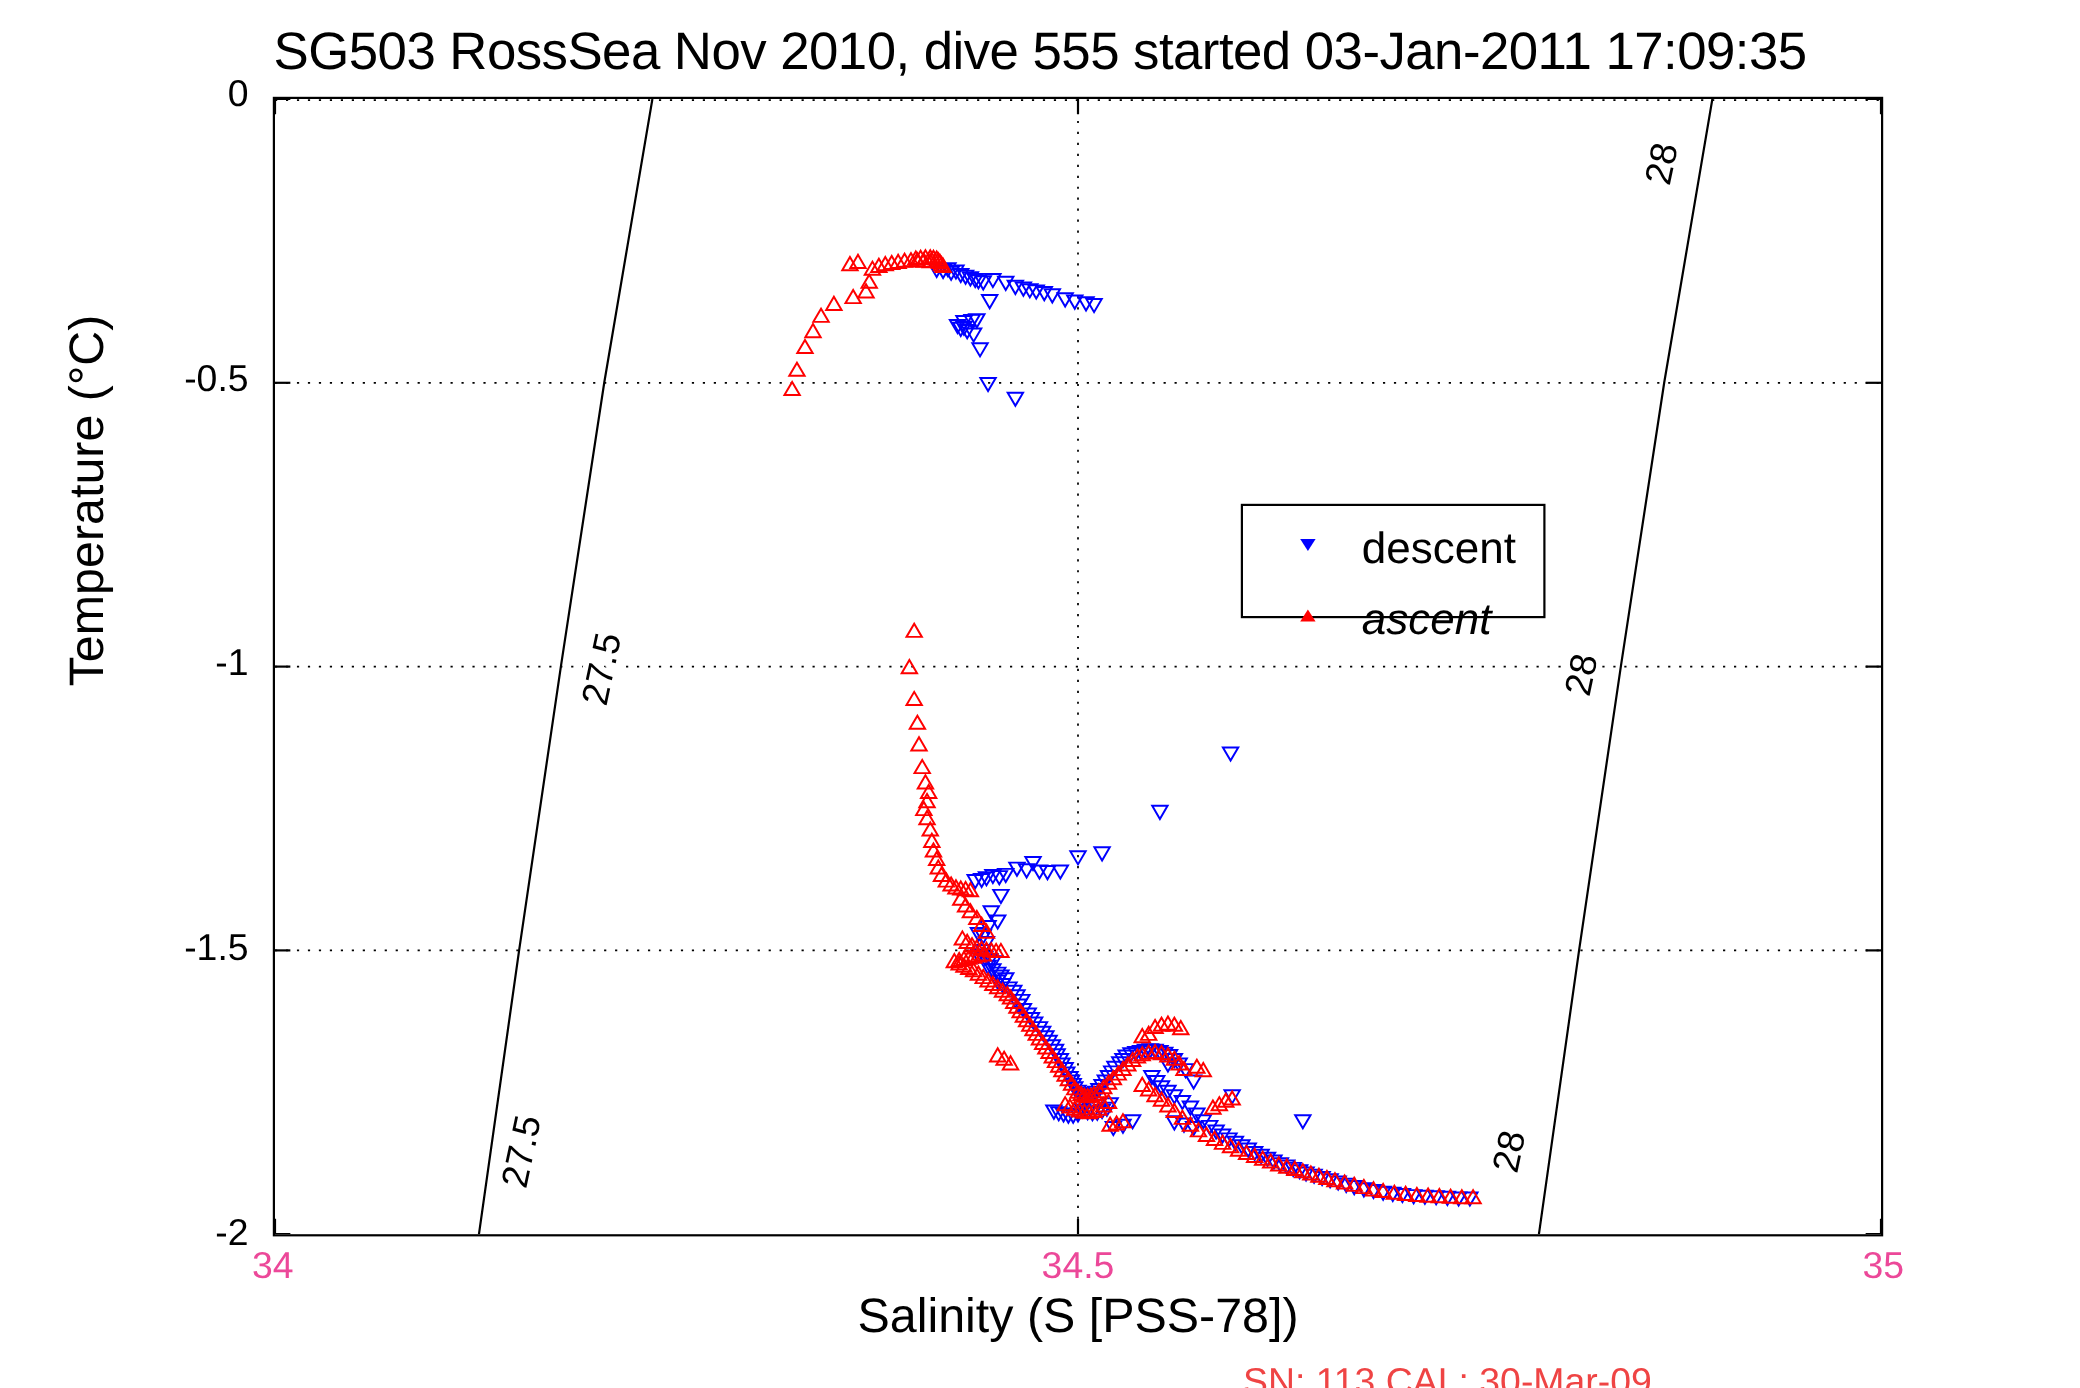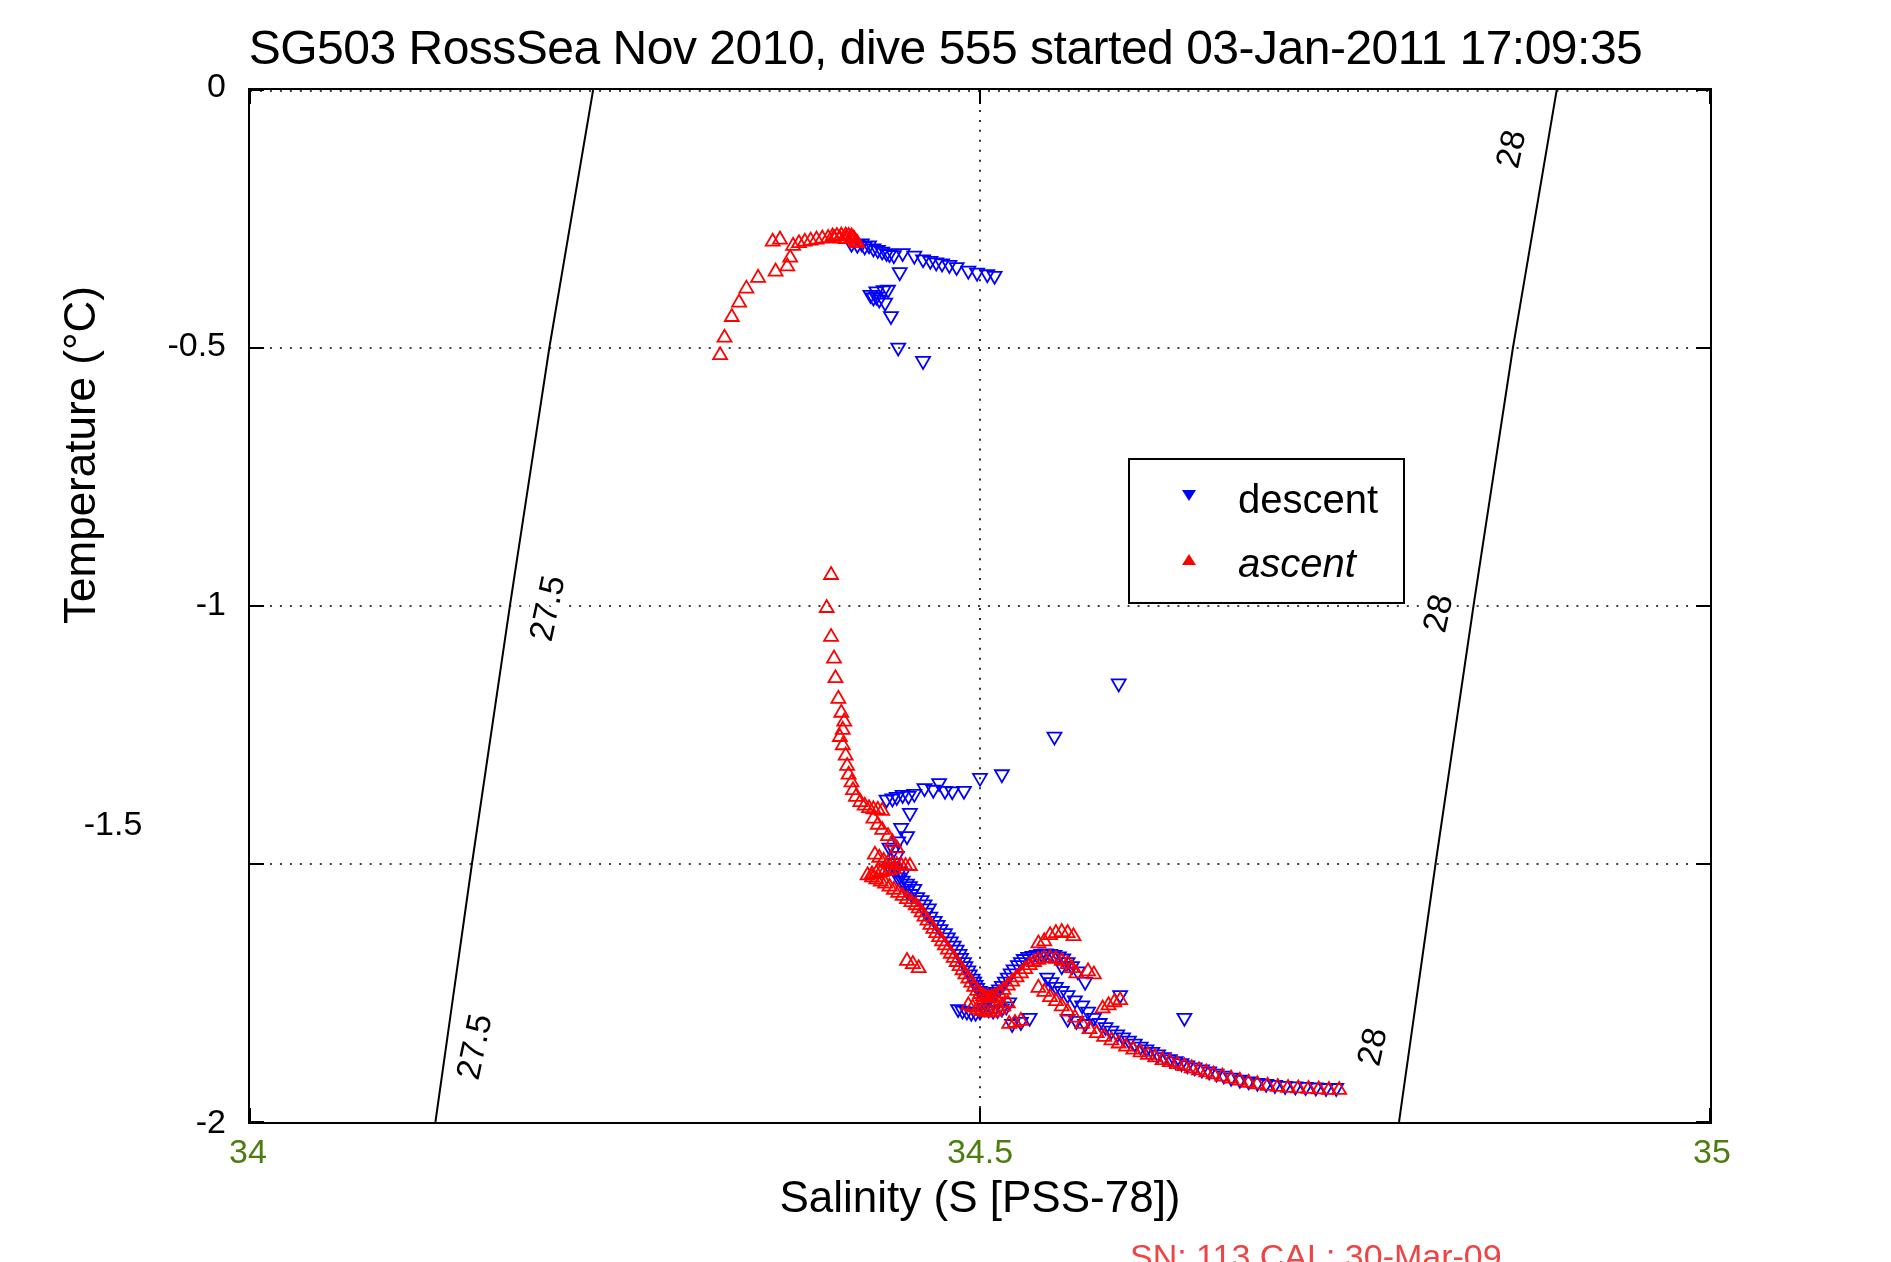--- a/index.html
+++ b/index.html
@@ -22,21 +22,21 @@
   #plot{
     position:absolute;
     left:248px;top:88px;width:1464px;height:1036px;
     box-sizing:border-box;
     border:2px solid #000;
     background:#fff;
     overflow:hidden;
   }
   #plotsvg{position:absolute;left:0;top:0;width:100%;height:100%;}
   .ytick-wrap{position:absolute;left:0px;width:228px;text-align:right;font-size:34px;color:#000;}
-  .xtick-wrap{position:absolute;top:1132px;font-size:34px;color:#4d7c0f;text-align:center;white-space:nowrap;}
+  .xtick-wrap{position:absolute;top:1132px;font-size:34px;color:#ec4899;text-align:center;white-space:nowrap;}
 
   .ylabel{
     position:absolute;
     left:-300px;top:430px;width:760px;
     transform:rotate(-90deg);
     transform-origin:50% 50%;
     text-align:center;
     font-size:44px;color:#000;white-space:nowrap;
   }
   .xlabel{
@@ -44,21 +44,21 @@
     text-align:center;font-size:44px;color:#000;white-space:nowrap;
   }
   .footnote{
     position:absolute;left:1130px;top:1205px;
     font-size:34px;color:#ef4444;white-space:nowrap;margin-top:32px;
   }
 
   
   #legend{
     position:absolute;left:1128px;top:458px;
-    width:277px;height:146px;
+    width:277px;height:104px;
     border:2px solid #000;background:#fff;
     box-sizing:border-box;
   }
   .leg-row{position:absolute;left:0;width:100%;height:52px;}
   .leg-row.r0{top:16px;}
   .leg-row.r1{top:80px;font-style:italic;}
   .leg-mark{position:absolute;left:52px;top:14px;width:18px;height:18px;}
   .leg-text{position:absolute;left:108px;top:0px;font-size:40px;color:#000;line-height:46px;white-space:nowrap;}
   .tri-down{width:0;height:0;border-left:7px solid transparent;border-right:7px solid transparent;border-top:11px solid #0000ff;}
   .tri-up{width:0;height:0;border-left:7px solid transparent;border-right:7px solid transparent;border-bottom:11px solid #ff0000;}
@@ -496,21 +496,21 @@
         <line x1="1464" y1="777" x2="1450" y2="777" stroke="#000" stroke-width="2"></line>
         <line x1="0" y1="1036" x2="14" y2="1036" stroke="#000" stroke-width="2"></line>
         <line x1="1464" y1="1036" x2="1450" y2="1036" stroke="#000" stroke-width="2"></line>
       </svg>
   </div>
 
   <div id="yticks-host">
       <div class="ytick-wrap" style="top: 66px; width: 226px;">0</div>
       <div class="ytick-wrap" style="top: 325px; width: 226px;">-0.5</div>
       <div class="ytick-wrap" style="top: 584px; width: 226px;">-1</div>
-      <div class="ytick-wrap" style="top: 804px; width: 226px; text-align: center;">-1.5</div>
+      <div class="ytick-wrap" style="top: 843px; width: 226px;">-1.5</div>
       <div class="ytick-wrap" style="top: 1102px; width: 226px;">-2</div>
     </div>
   <div id="xticks-host">
       <div class="xtick-wrap" style="left: 188px; width: 120px;">34</div>
       <div class="xtick-wrap" style="left: 920px; width: 120px;">34.5</div>
       <div class="xtick-wrap" style="left: 1652px; width: 120px;">35</div>
     </div>
 
   <div class="ylabel">Temperature (°C)</div>
   <div class="xlabel">Salinity (S [PSS-78])</div>

